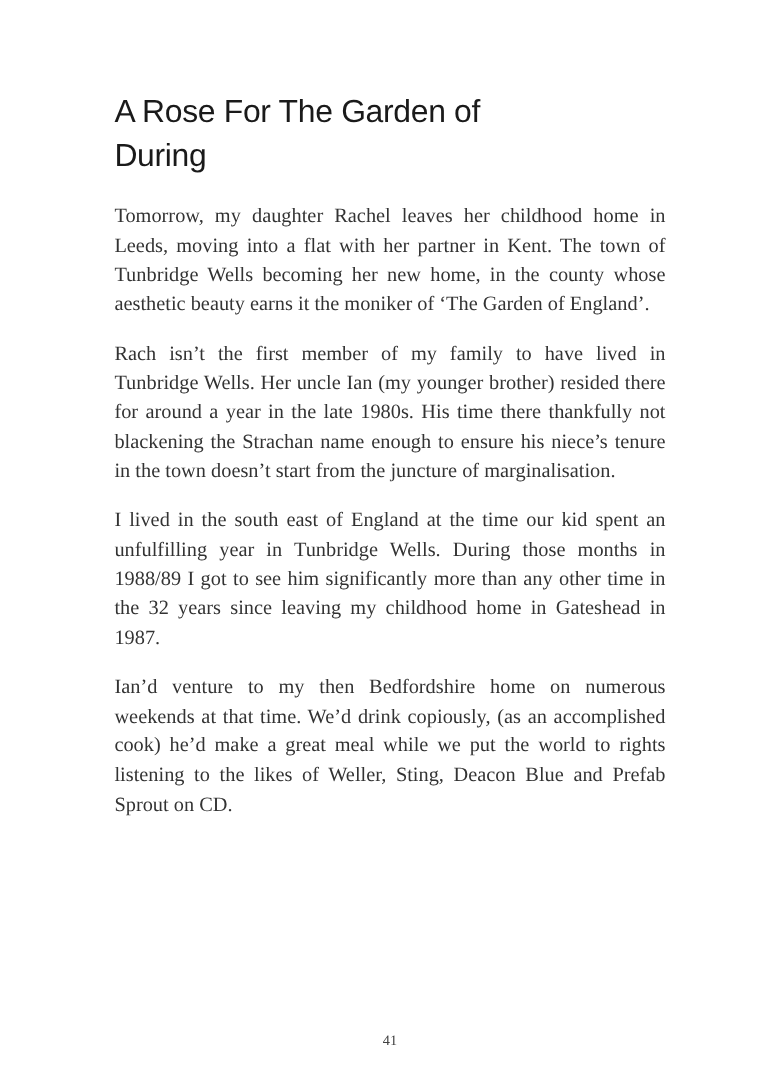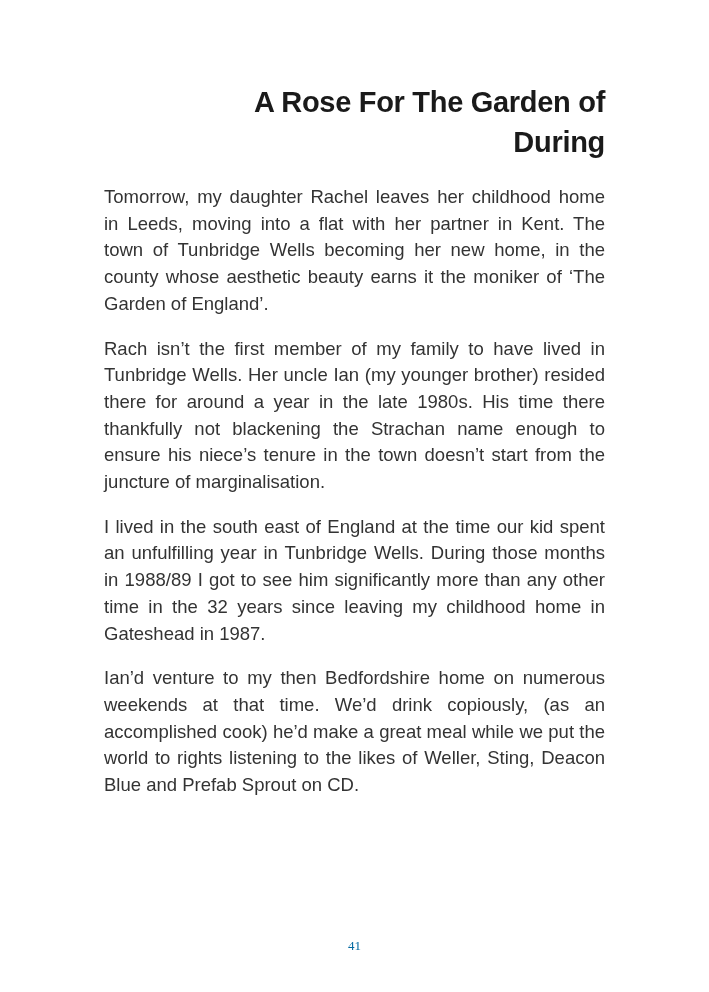--- a/index.html
+++ b/index.html
@@ -16,48 +16,48 @@
     font-family: "Liberation Serif", serif;
   }
   .content {
     position: absolute;
     left: 104px;
     top: 0;
     width: 501px;
   }
   .chapter-title {
     margin-top: 82px;
-    text-align: right;
+    text-align: left;
     color: #1a1a1a;
     font-family: "Liberation Sans", sans-serif;
-    font-weight: 700;
+    font-weight: 400;
     font-size: 29px;
     line-height: 40px;
     letter-spacing: -0.3px;
   }
   .body-text {
     margin-top: 22px;
   }
   .body-text p {
     margin: 0 0 18px 0;
     color: #333333;
-    font-family: Liberation Sans, sans-serif;
+    font-family: Liberation Serif, serif;
     font-size: 18.5px;
     line-height: 26.7px;
     text-align: justify;
     text-justify: inter-word;
     hyphens: none;
   }
   .page-footer {
     position: absolute;
     left: 0;
     top: 938px;
     width: 709px;
     text-align: center;
-    color: #0369a1;
+    color: #404040;
     font-family: "Liberation Serif", serif;
     font-size: 13px;
     line-height: 16px;
   }
 </style>
 </head>
 <body>
 
 <div class="page">
   <div class="content">

